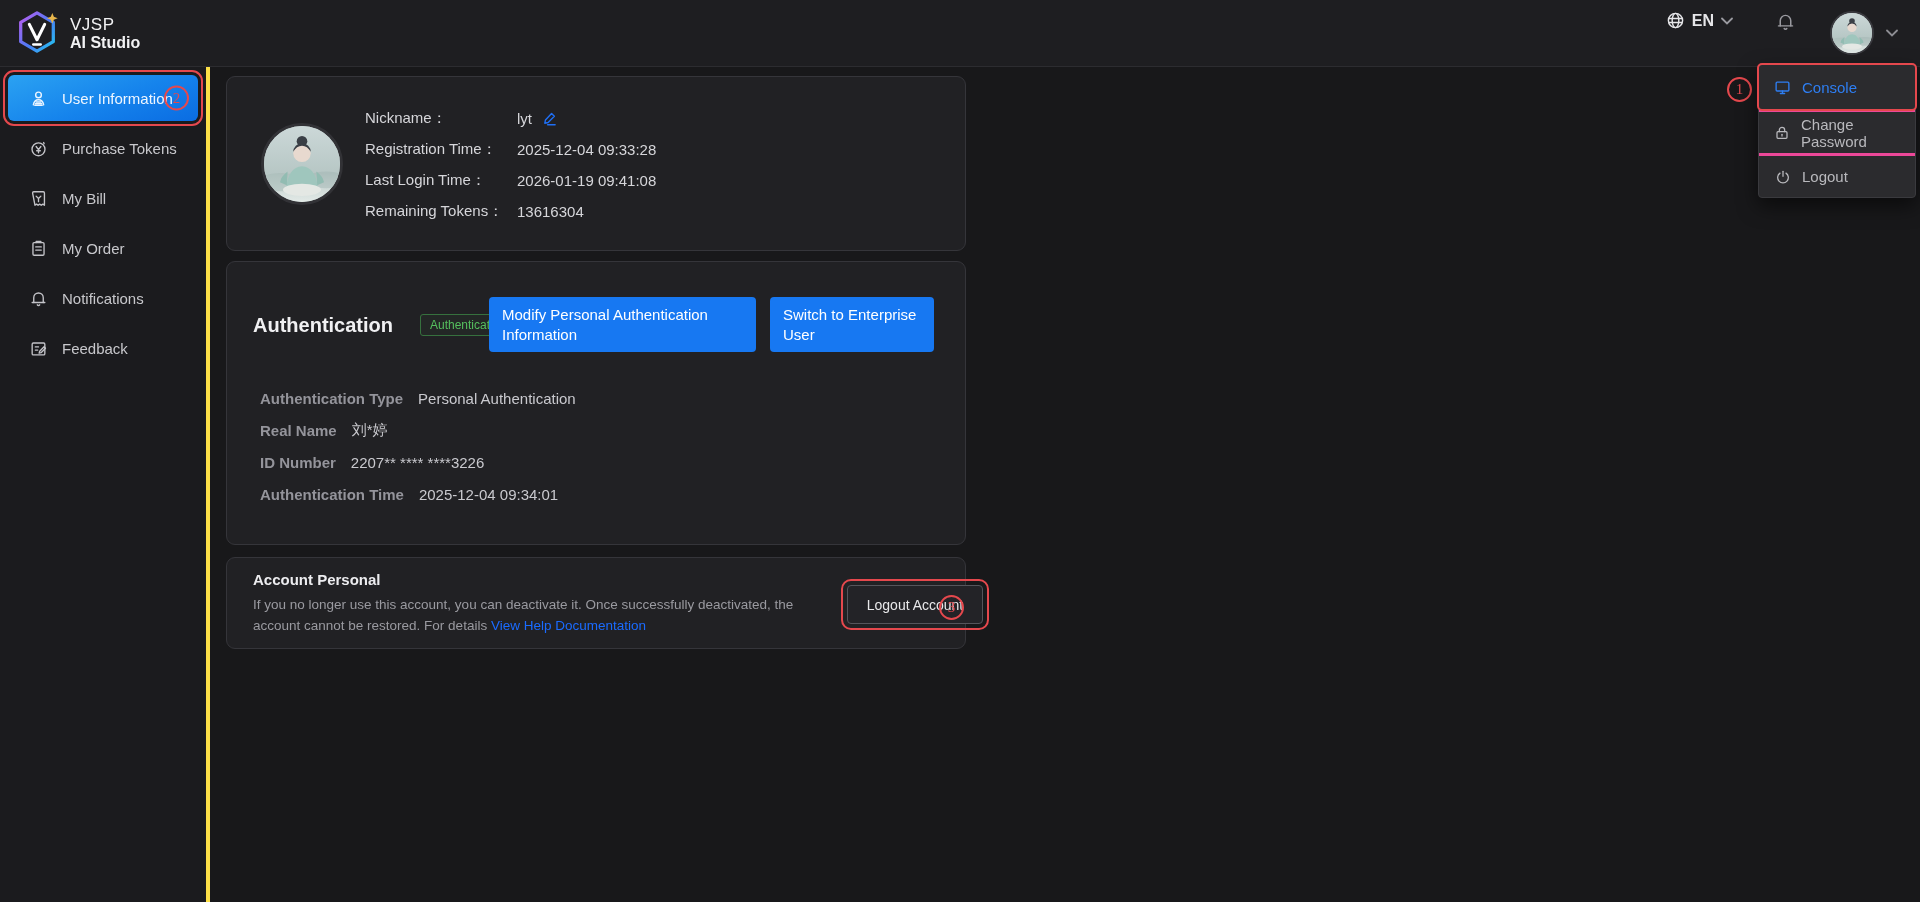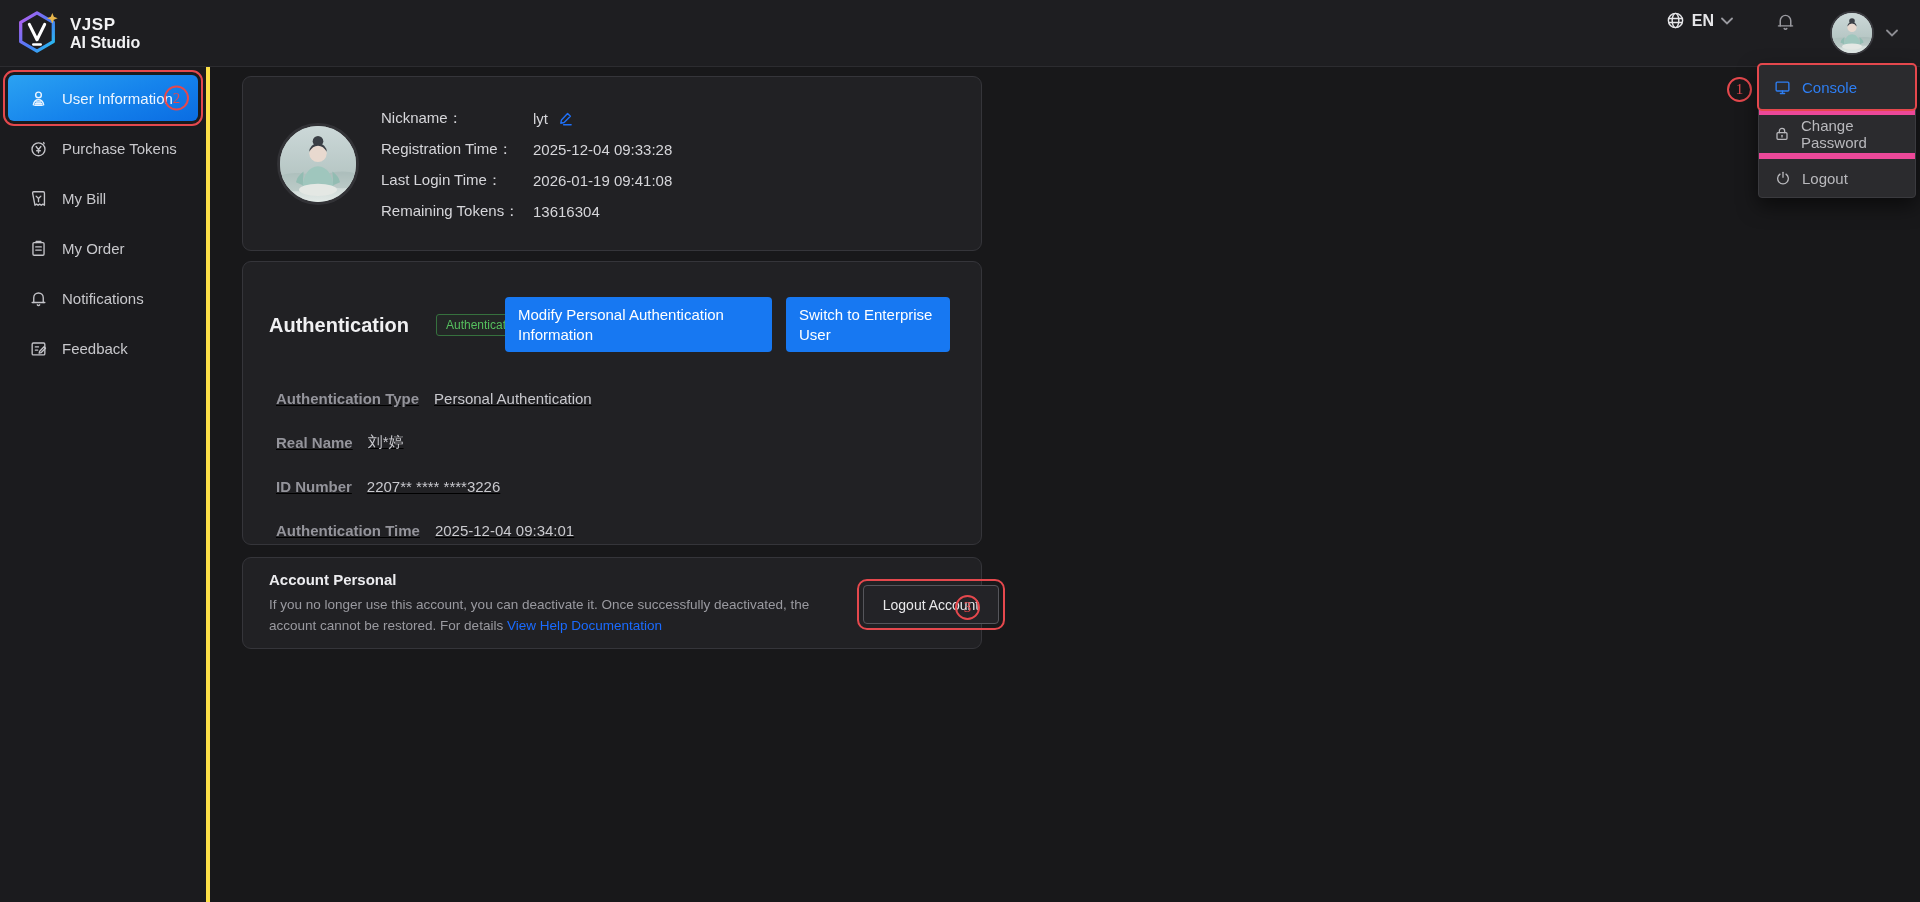--- a/index.html
+++ b/index.html
@@ -7,21 +7,21 @@
   body { font-family:"Liberation Sans", sans-serif; }
   #app { position:relative; width:1920px; height:902px; background:#18181a; overflow:hidden; }
 
   
   .topbar { position:absolute; top:0; left:0; width:1920px; height:67px; background:#1e1e21;
             border-bottom:1px solid #2c2c30; display:flex; align-items:center; justify-content:space-between;
             padding:0 22px 0 14px; z-index:5; }
   .brand { display:flex; align-items:center; gap:10px; }
   .brand-badge { width:46px; height:46px; }
   .brand-text { display:flex; flex-direction:column; line-height:1.12; }
-  .brand-line1 { color:#f2f2f4; font-weight:bold; font-size:17px; letter-spacing:0.5px; }
+  .brand-line1 { color:#f2f2f4; font-weight:normal; font-size:17px; letter-spacing:0.5px; }
   .brand-line2 { color:#f2f2f4; font-weight:bold; font-size:16px; }
   .top-right { display:flex; align-items:flex-start; }
   .lang-switch { display:flex; align-items:center; gap:7px; color:#e6e6e9; cursor:pointer; }
   .lang-label { font-size:16px; font-weight:bold; color:#e6e6e9; }
   .icon-btn { display:flex; align-items:center; justify-content:center; cursor:pointer; }
   .bell-wrap { margin-left:42px; }
   .avatar-wrap { margin-left:34px; display:flex; align-items:center; gap:12px; }
   .avatar-circle { width:44px; height:44px; border-radius:50%; overflow:hidden; border:2px solid #3a3a3f;
                    background:#c3d0cf; flex:0 0 auto; }
   .avatar-circle svg { display:block; width:100%; height:100%; }
@@ -36,21 +36,21 @@
                       color:#eef6ff; outline:2px solid #e5484d; outline-offset:3px; }
   .side-item.active .s-icon { color:#eaf4ff; }
 
   
   .step-circle { display:flex; align-items:center; justify-content:center; width:25px; height:25px;
                  border:2px solid #e5484d; border-radius:50%; color:#e5484d; font-size:15px;
                  font-family:"Liberation Serif", serif; background:transparent; flex:0 0 auto; }
   .step-in-item { position:absolute; right:9px; top:50%; transform:translateY(-50%); }
 
   
-  .card { position:absolute; left:242px; width:740px; background:#212124; border:1px solid #35353a;
+  .card { position:absolute; left:226px; width:740px; background:#212124; border:1px solid #35353a;
           border-radius:9px; }
   .card-profile { top:76px; height:175px; }
   .card-auth { top:261px; height:284px; }
   .card-del { top:557px; height:92px; }
 
   .profile-avatar { position:absolute; left:34px; top:46px; width:82px; height:82px; border-radius:50%;
                     overflow:hidden; border:3px solid #323236; background:#c3d0cf; }
   .profile-avatar svg { display:block; width:100%; height:100%; }
   .profile-rows { position:absolute; left:138px; top:32px; display:flex; flex-direction:column; row-gap:12px; }
   .p-row { display:flex; align-items:center; height:19px; }
@@ -60,39 +60,39 @@
 
   .auth-head { position:absolute; left:26px; top:35px; height:56px; display:flex; align-items:center; }
   .auth-title { font-size:20px; font-weight:bold; color:#f0f0f2; }
   .auth-badge { margin-left:27px; font-size:12px; color:#55bf5e; border:1px solid #36713e; border-radius:3px;
                 padding:3px 9px; background:rgba(70,160,80,0.05); }
   .btn-blue { position:absolute; top:35px; height:55px; background:#1778f2; border:none; border-radius:4px;
               color:#ffffff; font-size:15px; text-align:left; padding:8px 13px; line-height:1.35; cursor:pointer;
               font-family:"Liberation Sans", sans-serif; }
   .btn-modify { left:262px; width:267px; }
   .btn-switch { left:543px; width:164px; }
-  .auth-rows { position:absolute; left:33px; top:127px; display:flex; flex-direction:column; row-gap:25px;text-decoration:underline; }
+  .auth-rows { position:absolute; left:33px; top:127px; display:flex; flex-direction:column; row-gap:13px; }
   .a-row { display:flex; align-items:center; height:19px; gap:15px; }
   .a-label { color:#94949b; font-weight:bold; font-size:15px; }
   .a-value { color:#c9c9ce; font-size:15px; }
 
   .del-title { position:absolute; left:26px; top:13px; font-size:15px; font-weight:bold; color:#ececef; }
   .del-desc { position:absolute; left:26px; top:36px; width:545px; font-size:13.5px; line-height:1.58; color:#9a9aa0; }
   .del-link { color:#1a6bff; text-decoration:none; cursor:pointer; }
   .btn-logout-account { position:absolute; left:572px; top:27px; width:136px; height:39px; background:#232327;
                         border:1px solid #55555b; border-radius:4px; color:#e8e8ea; font-size:14px; cursor:pointer;
                         outline:2px solid #e5484d; outline-offset:4px; font-family:"Liberation Sans", sans-serif;margin-left:48px; }
   .step-3 { position:absolute; left:712px; top:37px; }
 
   
   .user-menu { position:absolute; top:64px; left:1758px; width:158px; background:#2b2b2e;
                border:1px solid #3a3a3e; border-radius:4px; box-shadow:0 8px 20px rgba(0,0,0,0.55); z-index:10; }
   .menu-item { height:44px; display:flex; align-items:center; gap:11px; padding-left:15px; color:#b9b9bd;
                font-size:15px; cursor:pointer; }
-  .menu-item + .menu-item { border-top:6px solid #ec4899; }
+  .menu-item + .menu-item { border-top:3px solid #ec4899; }
   .menu-item .m-icon { width:17px; height:17px; display:flex; align-items:center; justify-content:center; }
   .menu-item.active { color:#2e7ef2; outline:2.5px solid #e5484d; outline-offset:0px; border-radius:3px; }
   .step-1 { position:absolute; top:77px; left:1727px; }
 
   svg { display:block; }
 </style>
 </head>
 <body>
 
 <div id="app">

